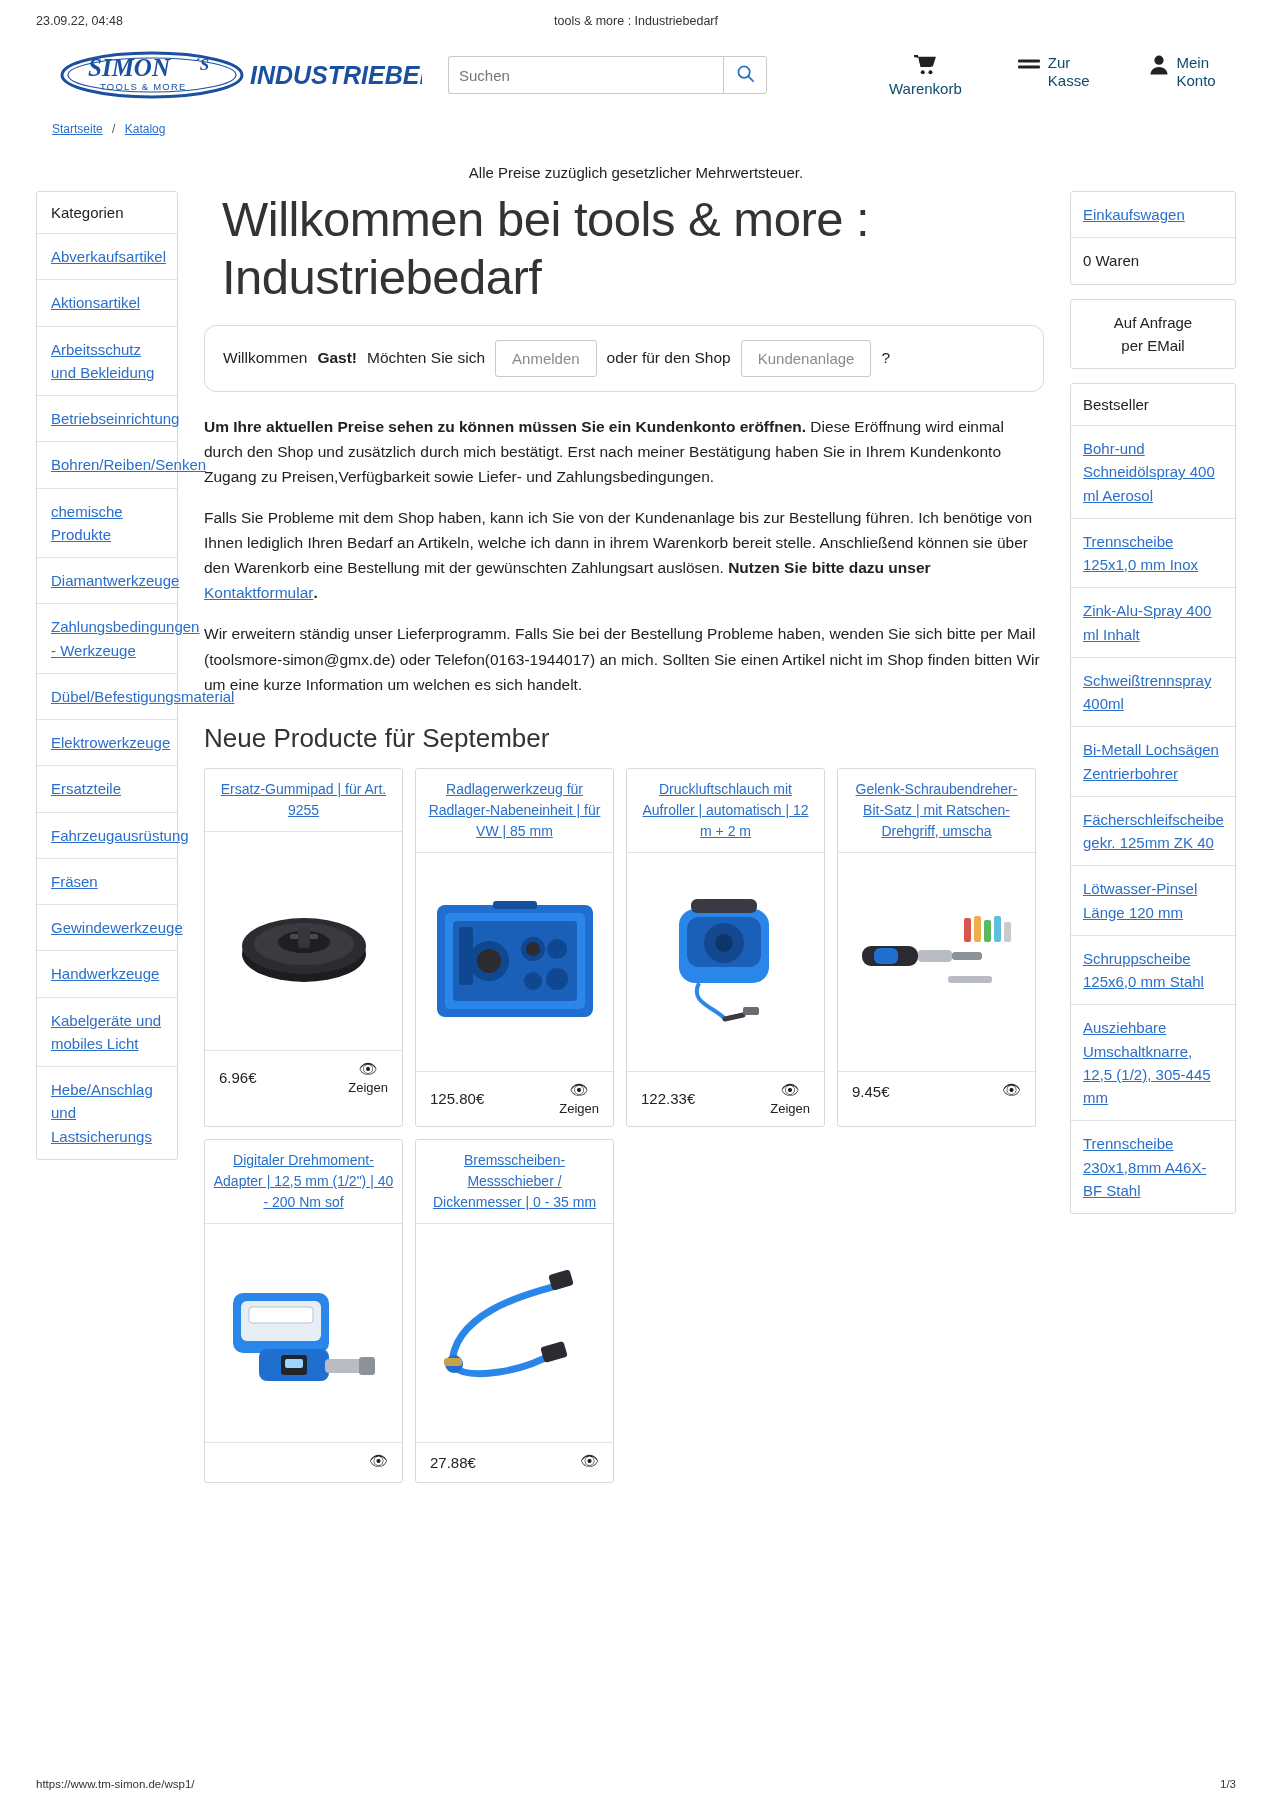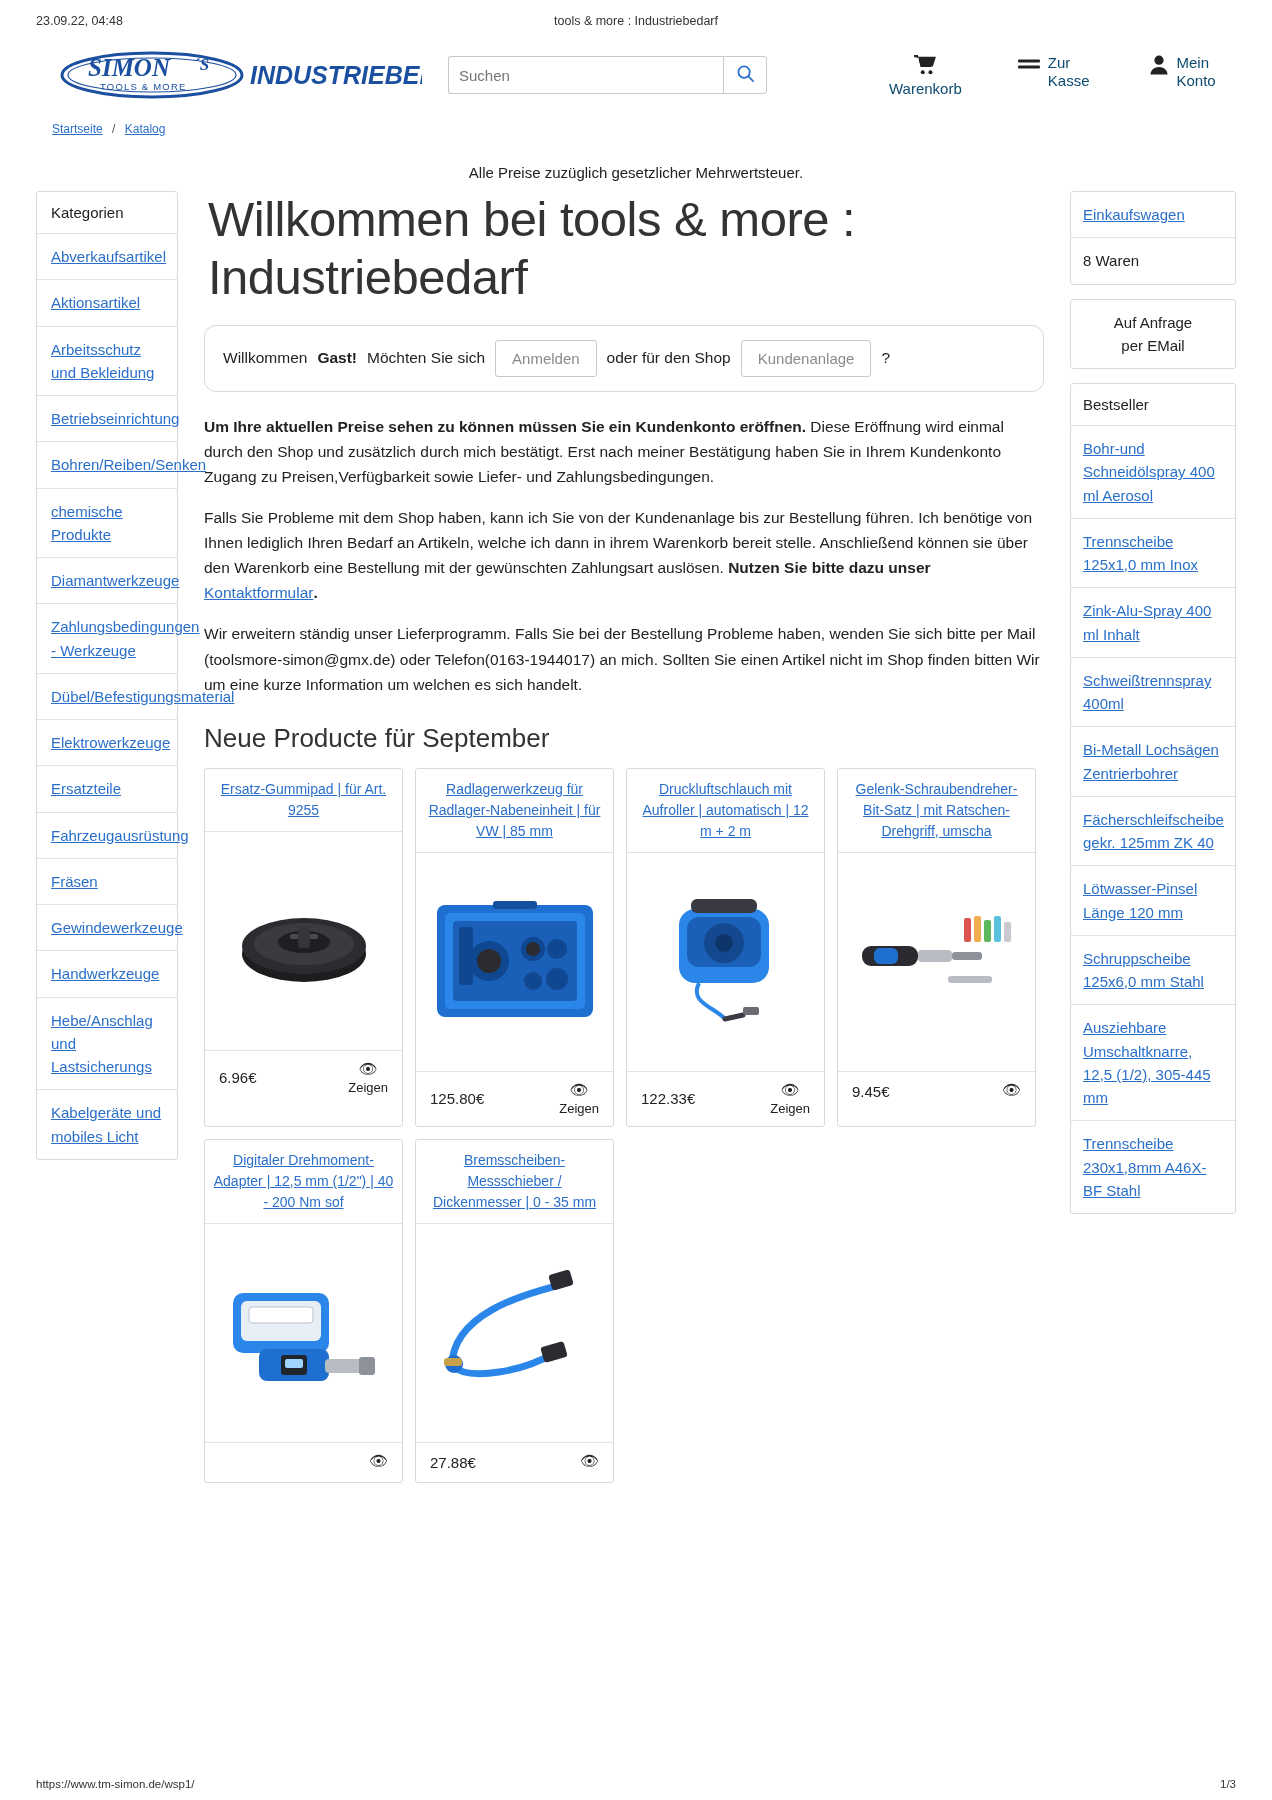--- a/index.html
+++ b/index.html
@@ -76,21 +76,21 @@
   
   .panel { border:1px solid #d9d9d9; border-radius:3px; background:#fff; }
   .panel-head { padding:12px 14px; font-size:15px; color:#222; border-bottom:1px solid #e3e3e3; }
   .cat-item { padding:11px 14px; border-bottom:1px solid #e3e3e3; font-size:15px; line-height:1.55; }
   .cat-item:last-child { border-bottom:none; }
   .cat-item a { color:#2a6fc9; }
 
   
   h1.title {
     font-size:49px; font-weight:400; color:#333; line-height:1.18;
-    margin:0 0 18px 4px; letter-spacing:-0.5px;
+    margin:0 0 18px 18px; letter-spacing:-0.5px;
   }
   .welcome-box {
     border:1px solid #d9d9d9; border-radius:12px; padding:14px 18px;
     display:flex; align-items:center; gap:10px; flex-wrap:wrap;
     font-size:15.5px; color:#222; margin-bottom:22px;
   }
   .welcome-box .btn-out {
     border:1px solid #c9c9c9; background:#fff; color:#8a8a8a;
     padding:9px 16px; font-size:15px; border-radius:3px; cursor:pointer;
   }
@@ -221,22 +221,22 @@
         <div class="cat-item"><a href="#">chemische Produkte</a></div>
         <div class="cat-item"><a href="#">Diamantwerkzeuge</a></div>
         <div class="cat-item"><a href="#">Zahlungsbedingungen - Werkzeuge</a></div>
         <div class="cat-item"><a href="#">Dübel/Befestigungsmaterial</a></div>
         <div class="cat-item"><a href="#">Elektrowerkzeuge</a></div>
         <div class="cat-item"><a href="#">Ersatzteile</a></div>
         <div class="cat-item"><a href="#">Fahrzeugausrüstung</a></div>
         <div class="cat-item"><a href="#">Fräsen</a></div>
         <div class="cat-item"><a href="#">Gewindewerkzeuge</a></div>
         <div class="cat-item"><a href="#">Handwerkzeuge</a></div>
+        <div class="cat-item"><a href="#">Kabelgeräte und mobiles Licht</a></div>
         <div class="cat-item"><a href="#">Hebe/Anschlag und Lastsicherungs</a></div>
-        <div class="cat-item"><a href="#">Kabelgeräte und mobiles Licht</a></div>
       </div>
     </div>
 
     <div class="col-main">
 
       <h1 class="title">Willkommen bei tools &amp; more : Industriebedarf</h1>
 
       <div class="welcome-box">
         <span>Willkommen</span>
         <b>Gast!</b>
@@ -414,21 +414,21 @@
 
       </div>
     </div>
 
     <div class="col-right">
 
       <div class="rp">
         <div class="rp-row">
           <a href="#">Einkaufswagen</a>
         </div>
-        <div class="rp-row">8 Waren</div>
+        <div class="rp-row">0 Waren</div>
       </div>
 
       <div class="rp">
         <div class="rp-row rp-center">
           <div>Auf Anfrage</div>
           <div>per EMail</div>
         </div>
       </div>
 
       <div class="rp">

